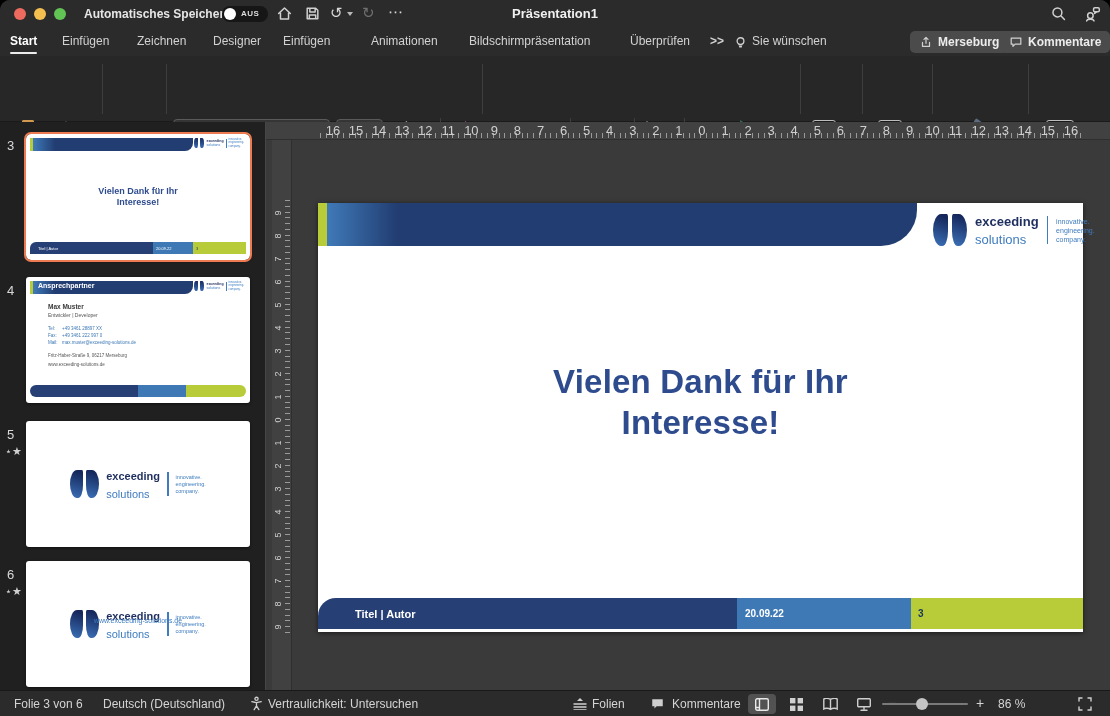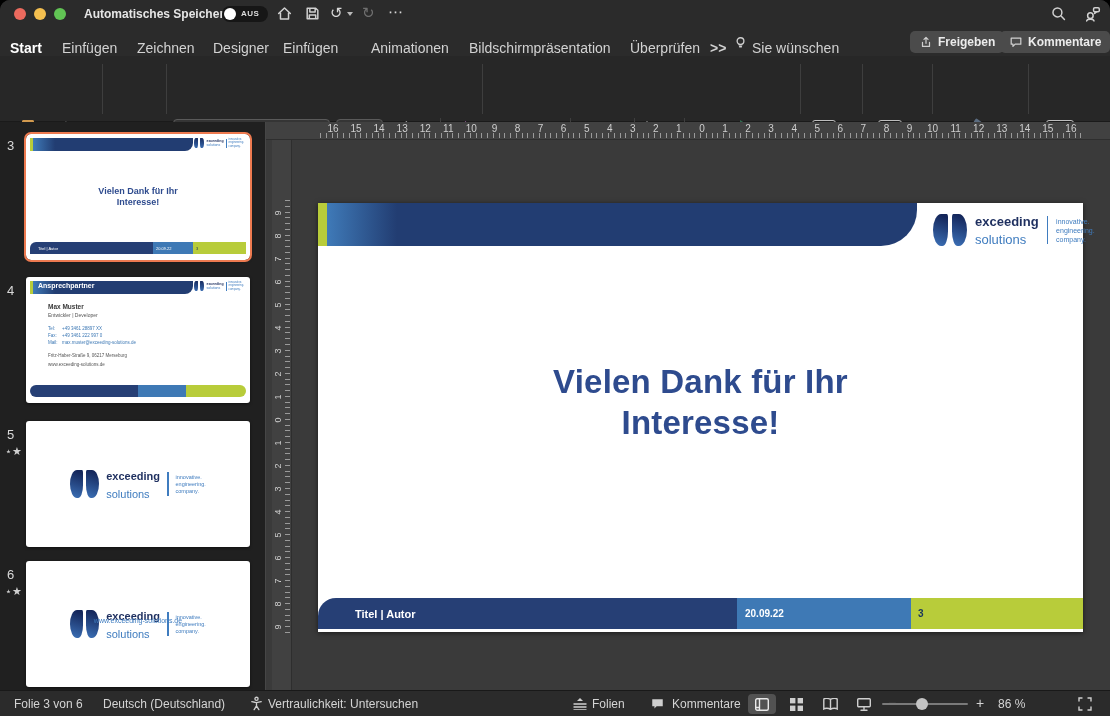--- a/index.html
+++ b/index.html
@@ -17,21 +17,21 @@
   .toggle .knob { position:absolute; left:2px; top:2px; width:12px; height:12px; border-radius:50%; background:#fff; }
   .toggle .tstate { position:absolute; left:19px; top:3px; font-size:8px; font-weight:700; color:#dcdcdc; letter-spacing:.5px; }
   .tb-ic { position:absolute; top:5px; color:#d8d8d8; }
   .glyph { font-size:15px; line-height:18px; color:#d8d8d8; }
   .dim { color:#6f6f6f !important; stroke:#6f6f6f !important; }
   .doc-title { position:absolute; top:6px; left:0; width:1110px; text-align:center; font-size:13px; font-weight:700; color:#f0f0f0; }
   svg.ic { stroke:#d0d0d0; fill:none; stroke-width:1.4; stroke-linecap:round; stroke-linejoin:round; }
 
   
   .tabbar { position:absolute; top:28px; left:0; width:1110px; height:28px; background:#2b2b2b; }
-  .tab { position:absolute; top:12px; font-size:14px; color:#d2d2d2; cursor:default; }
+  .tab { position:absolute; top:6px; font-size:12px; color:#d2d2d2; cursor:default; }
   .tab.active { color:#fff; font-weight:700; }
   .tab.active::after { content:""; position:absolute; left:0; right:0; bottom:-6px; height:2px; background:#ececec; border-radius:1px; }
   .pillbtn { position:absolute; top:3px; height:22px; background:#4b4b4b; border-radius:5px; color:#ececec;
              font-size:12px; font-weight:700; display:flex; align-items:center; gap:5px; padding:0 9px; }
 
   
   .ribbon { position:absolute; top:56px; left:0; width:1110px; height:66px; background:#272727; border-bottom:1px solid #1a1a1a; }
   .rsep { position:absolute; top:8px; height:50px; width:1px; background:#3e3e3e; }
   .rlabel { position:absolute; font-size:11px; color:#d5d5d5; text-align:center; }
   .chev { display:inline-block; width:0; height:0; border-left:3.5px solid transparent; border-right:3.5px solid transparent;
@@ -94,21 +94,21 @@
   .petal.l { border-radius:65% 10% 45% 65% / 60% 10% 55% 60%; }
   .petal.r { border-radius:10% 65% 65% 45% / 10% 60% 60% 55%; }
   .bl-name1 { font-size:11px; font-weight:700; color:#1e2f5f; line-height:12px; }
   .bl-name2 { font-size:11px; color:#3f7cbf; line-height:12px; }
   .bl-div { width:1.5px; height:24px; background:#3f7cbf; }
   .bl-tags { font-size:5.5px; line-height:7px; color:#3f7cbf; }
 
   
   .canvas { position:absolute; top:122px; left:266px; width:844px; height:568px; background:#3a3a3a; }
   .ruler-h { position:absolute; top:0; left:0; right:0; height:18px; background:#414141; border-bottom:1px solid #2e2e2e; }
-  .rnum { position:absolute; top:1px; transform:translateX(-50%); font-size:10px; color:#cfcfcf; }
+  .rnum { position:absolute; top:1px; transform:translateX(-50%); font-size:13px; color:#cfcfcf; }
   .hticks { position:absolute; left:54px; width:766px; bottom:1px; height:5px;
             background:repeating-linear-gradient(to right,#9a9a9a 0 1px,transparent 1px 5.76px); }
   .ruler-v { position:absolute; top:18px; left:6px; width:20px; bottom:0; background:#414141; border-right:1px solid #2e2e2e; }
   .vnum { position:absolute; left:3px; transform:rotate(-90deg); font-size:9px; color:#cfcfcf; }
   .vticks { position:absolute; top:60px; height:434px; right:1px; width:5px;
             background:repeating-linear-gradient(to bottom,#9a9a9a 0 1px,transparent 1px 5.76px); }
   .slide { position:absolute; left:52px; top:81px; width:765px; height:429px; background:#fff; box-shadow:0 1px 5px rgba(0,0,0,.55); }
   .hdr-green { position:absolute; left:0; top:0; width:9px; height:43px; background:#b8cc3a; }
   .hdr-navy { position:absolute; left:9px; top:0; width:590px; height:43px;
               background:linear-gradient(90deg,#3f7ab8 0,#223d72 70px); border-radius:0 0 36px 0; }
@@ -147,20 +147,21 @@
     <svg class="ic tb-ic" style="left:276px" width="17" height="17" viewBox="0 0 16 16">
         <path d="M2.5 8 L8 2.8 L13.5 8 M4.2 7.2 V13.2 H11.8 V7.2"></path>
       </svg>
     <svg class="ic tb-ic" style="left:304px" width="17" height="17" viewBox="0 0 16 16">
         <path d="M3 3 H11 L13 5 V13 H3 Z M5.5 3 V6.5 H10.5 V3 M5 13 V9.5 H11 V13"></path>
       </svg>
     <span class="glyph tb-ic" style="left:330px;top:4px">↺</span>
     <span class="chev abs" style="left:347px;top:12px"></span>
     <span class="glyph tb-ic dim" style="left:362px;top:4px">↻</span>
     <span class="glyph tb-ic" style="left:388px;top:3px">⋯</span>
+    <div class="doc-title">Präsentation1</div>
     <svg class="ic tb-ic" style="left:1050px" width="17" height="17" viewBox="0 0 16 16">
         <circle cx="7" cy="7" r="4.2"></circle>
         <path d="M10.2 10.2 L13.6 13.6"></path>
       </svg>
     <svg class="ic tb-ic" style="left:1084px" width="17" height="17" viewBox="0 0 16 16">
         <circle cx="6" cy="10" r="2.6"></circle>
         <path d="M2.5 15 C3 12.8 8.9 12.8 9.4 15"></path>
         <rect x="9" y="2.5" width="5.4" height="3.8" rx="1.2"></rect>
         <path d="M10.5 6.3 L10 8 L12 6.3"></path>
       </svg>
@@ -178,21 +179,21 @@
     <span class="tab" style="left:710px;font-weight:700">&gt;&gt;</span>
     <svg class="ic" style="position:absolute;left:733px;top:7px" width="15" height="15" viewBox="0 0 16 16">
         <circle cx="8" cy="6.5" r="3.6"></circle>
         <path d="M6.5 10.5 H9.5 M7 12.5 H9"></path>
       </svg>
     <span class="tab" style="left:752px">Sie wünschen</span>
     <div class="pillbtn" style="left:910px">
       <svg class="ic" width="14" height="14" viewBox="0 0 16 16">
           <path d="M4 8.5 V13 H12 V8.5 M8 9.5 V3 M5.7 5 L8 2.7 L10.3 5"></path>
         </svg>
-      <span>Freigeben</span>
+      <span>Merseburg</span>
     </div>
     <div class="pillbtn" style="left:1000px">
       <svg class="ic" width="14" height="14" viewBox="0 0 16 16">
           <path d="M2.5 3.5 H13.5 V10.5 H7 L4.5 13 V10.5 H2.5 Z"></path>
         </svg>
       <span>Kommentare</span>
     </div>
   </div>
 
   <div class="ribbon">

